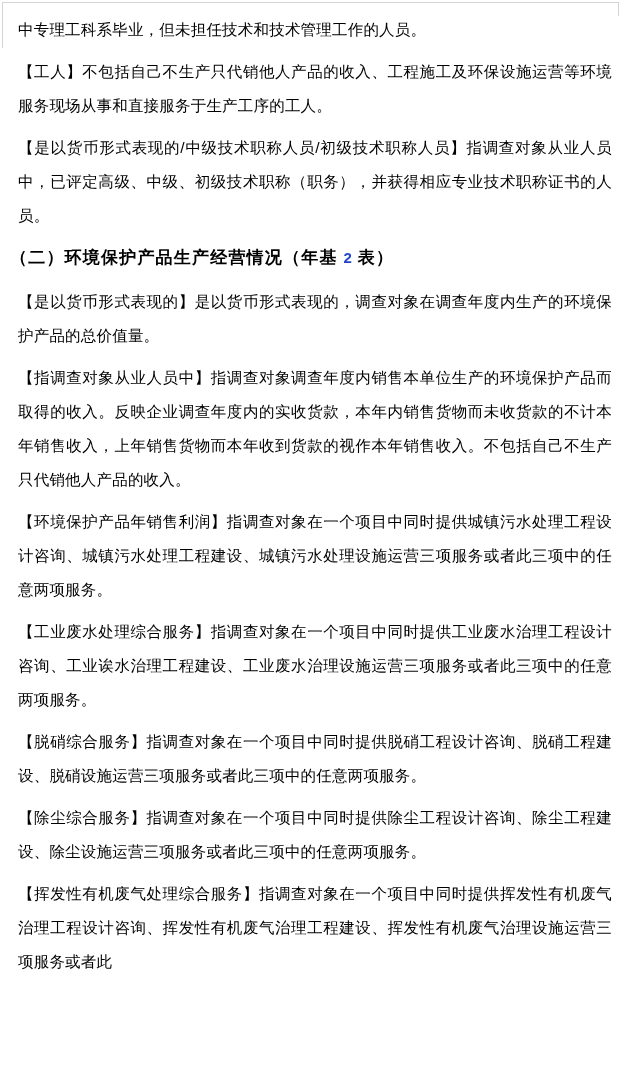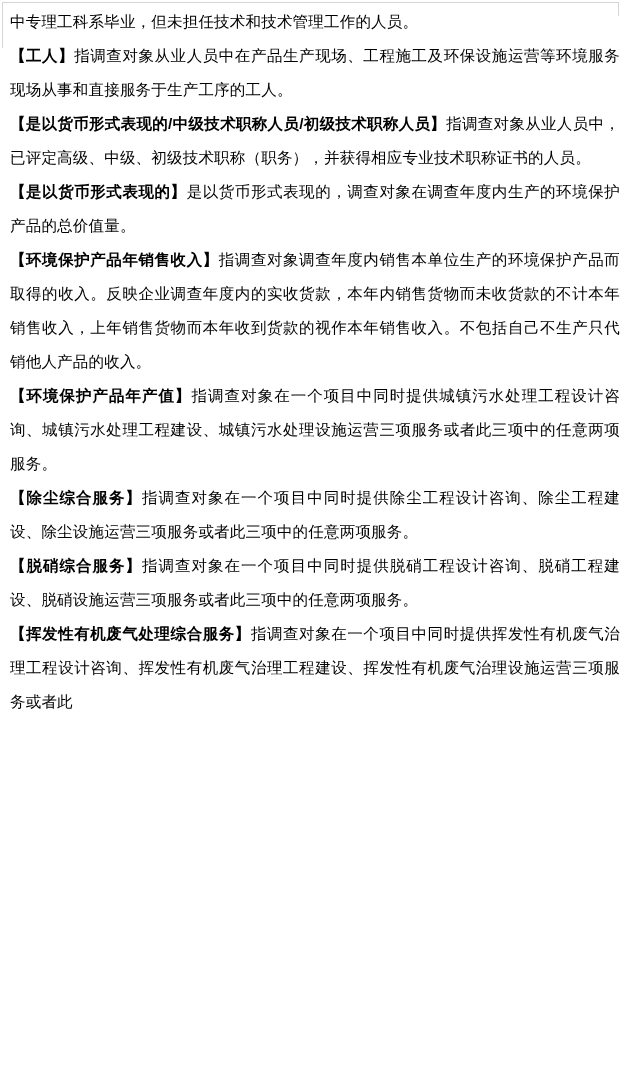--- a/index.html
+++ b/index.html
@@ -41,24 +41,24 @@
     position: absolute;
     top: 5px; left: 10px; right: 11px;
     color: #000000;
     font-size: 15.5px;
     line-height: 34px;
     text-align: justify;
     text-justify: inter-character;
     letter-spacing: 0.2px;
   }
   .para {
-    margin: 0;
+    margin: 8px;
   }
   .term {
-    font-weight: bold;
+    font-weight: normal;
   }
   .sec-heading {
     font-weight: bold;
     font-size: 17px;
     letter-spacing: 1.2px;
     margin: 6px 0 10px 0;
   }
   .heading-num {
     font-size: 15px;
     letter-spacing: 0;
@@ -66,22 +66,24 @@
 </style>
 </head>
 <body style="background: rgb(255, 255, 255);">
 
 <div class="page">
   <div class="edge-top"></div>
   <div class="edge-left"></div>
   <div class="edge-right"></div>
   <div class="doc-body" style="color: rgb(0, 0, 0);">
       <p class="para"><span>中专理工科系毕业，但未担任技术和技术管理工作的人员。</span></p>
-      <p class="para"><span class="term">【工人】</span><span>指调查对象从业人员中在产品生产现场、工程施工及环保设施运营等环境服务现场从事和直接服务于生产工序的工人。</span></p>
+      <p class="para"><span class="term">【工人】</span><span>不包括自己不生产只代销他人产品的收入、工程施工及环保设施运营等环境服务现场从事和直接服务于生产工序的工人。</span></p>
       <p class="para"><span class="term">【是以货币形式表现的/中级技术职称人员/初级技术职称人员】</span><span>指调查对象从业人员中，已评定高级、中级、初级技术职称（职务），并获得相应专业技术职称证书的人员。</span></p>
+      <div class="sec-heading"><span>（二）环境保护产品生产经营情况（年基 </span><span class="heading-num" style="color: rgb(34, 68, 204);">2</span><span> 表）</span></div>
       <p class="para"><span class="term">【是以货币形式表现的】</span><span>是以货币形式表现的，调查对象在调查年度内生产的环境保护产品的总价值量。</span></p>
-      <p class="para"><span class="term">【环境保护产品年销售收入】</span><span>指调查对象调查年度内销售本单位生产的环境保护产品而取得的收入。反映企业调查年度内的实收货款，本年内销售货物而未收货款的不计本年销售收入，上年销售货物而本年收到货款的视作本年销售收入。不包括自己不生产只代销他人产品的收入。</span></p>
-      <p class="para"><span class="term">【环境保护产品年产值】</span><span>指调查对象在一个项目中同时提供城镇污水处理工程设计咨询、城镇污水处理工程建设、城镇污水处理设施运营三项服务或者此三项中的任意两项服务。</span></p>
+      <p class="para"><span class="term">【指调查对象从业人员中】</span><span>指调查对象调查年度内销售本单位生产的环境保护产品而取得的收入。反映企业调查年度内的实收货款，本年内销售货物而未收货款的不计本年销售收入，上年销售货物而本年收到货款的视作本年销售收入。不包括自己不生产只代销他人产品的收入。</span></p>
+      <p class="para"><span class="term">【环境保护产品年销售利润】</span><span>指调查对象在一个项目中同时提供城镇污水处理工程设计咨询、城镇污水处理工程建设、城镇污水处理设施运营三项服务或者此三项中的任意两项服务。</span></p>
+      <p class="para"><span class="term">【工业废水处理综合服务】</span><span>指调查对象在一个项目中同时提供工业废水治理工程设计咨询、工业诶水治理工程建设、工业废水治理设施运营三项服务或者此三项中的任意两项服务。</span></p>
+      <p class="para"><span class="term">【脱硝综合服务】</span><span>指调查对象在一个项目中同时提供脱硝工程设计咨询、脱硝工程建设、脱硝设施运营三项服务或者此三项中的任意两项服务。</span></p>
       <p class="para"><span class="term">【除尘综合服务】</span><span>指调查对象在一个项目中同时提供除尘工程设计咨询、除尘工程建设、除尘设施运营三项服务或者此三项中的任意两项服务。</span></p>
-      <p class="para"><span class="term">【脱硝综合服务】</span><span>指调查对象在一个项目中同时提供脱硝工程设计咨询、脱硝工程建设、脱硝设施运营三项服务或者此三项中的任意两项服务。</span></p>
       <p class="para"><span class="term">【挥发性有机废气处理综合服务】</span><span>指调查对象在一个项目中同时提供挥发性有机废气治理工程设计咨询、挥发性有机废气治理工程建设、挥发性有机废气治理设施运营三项服务或者此</span></p>
     </div>
 </div>
 
 </body></html>

